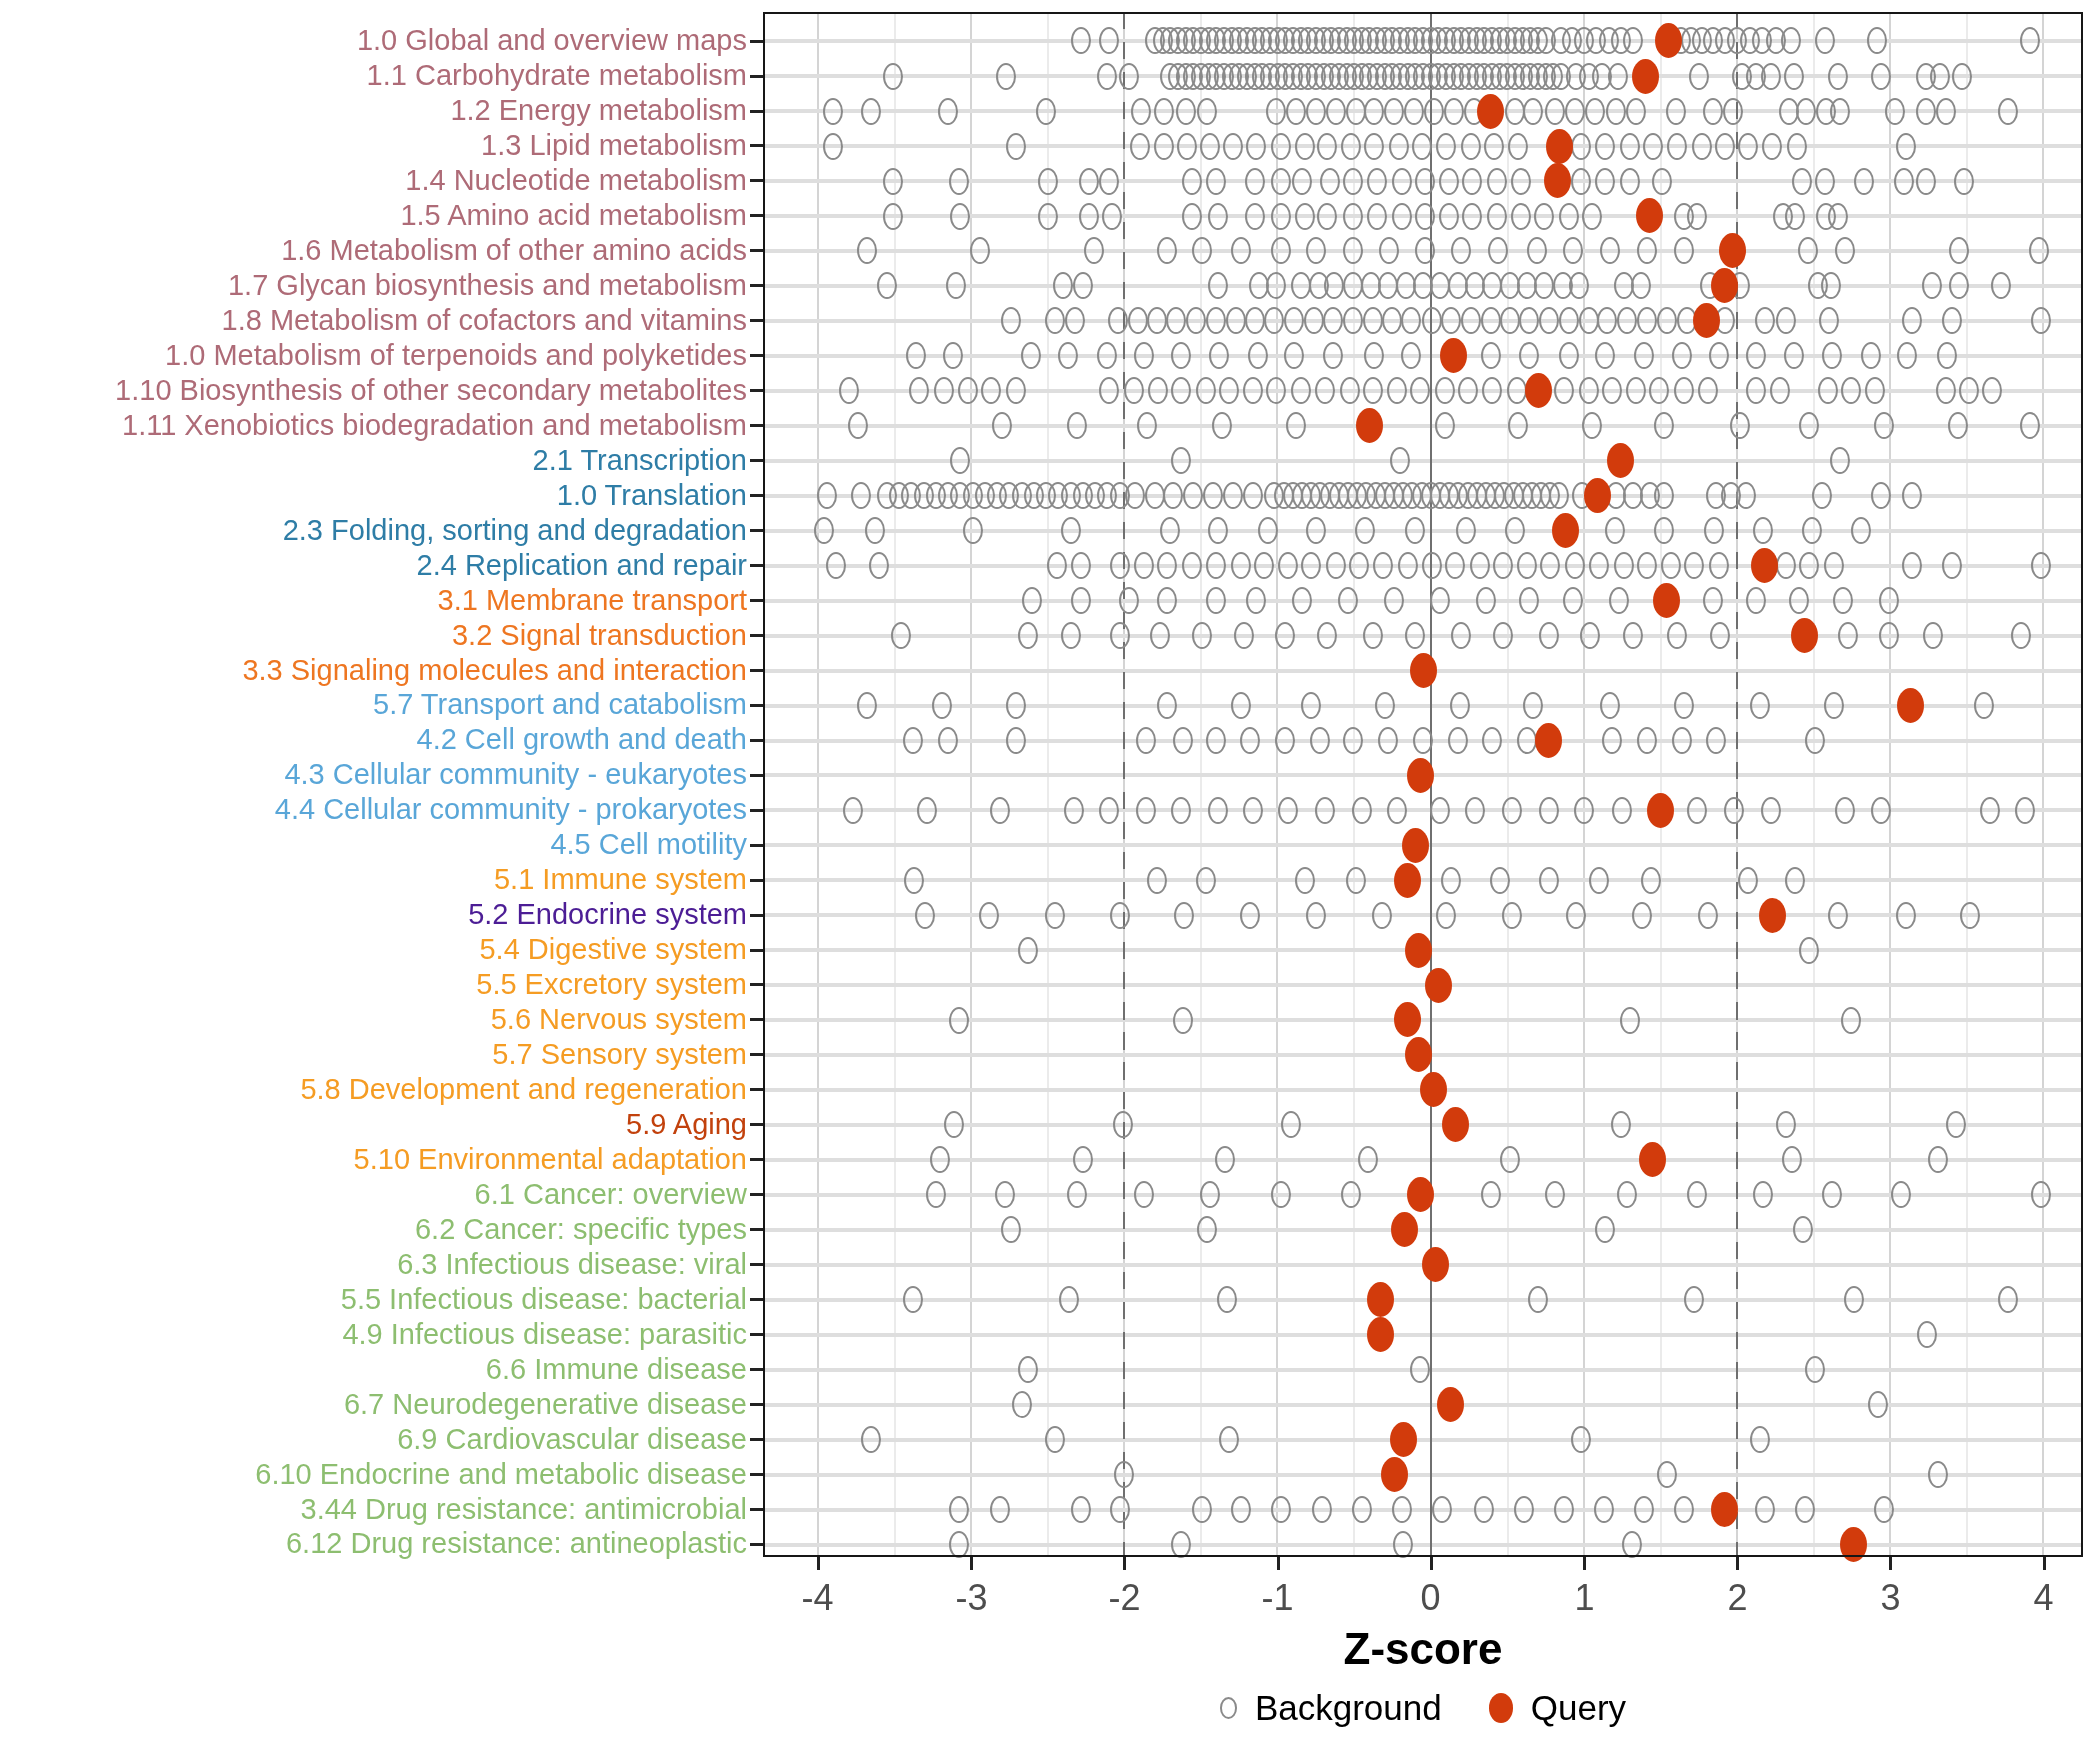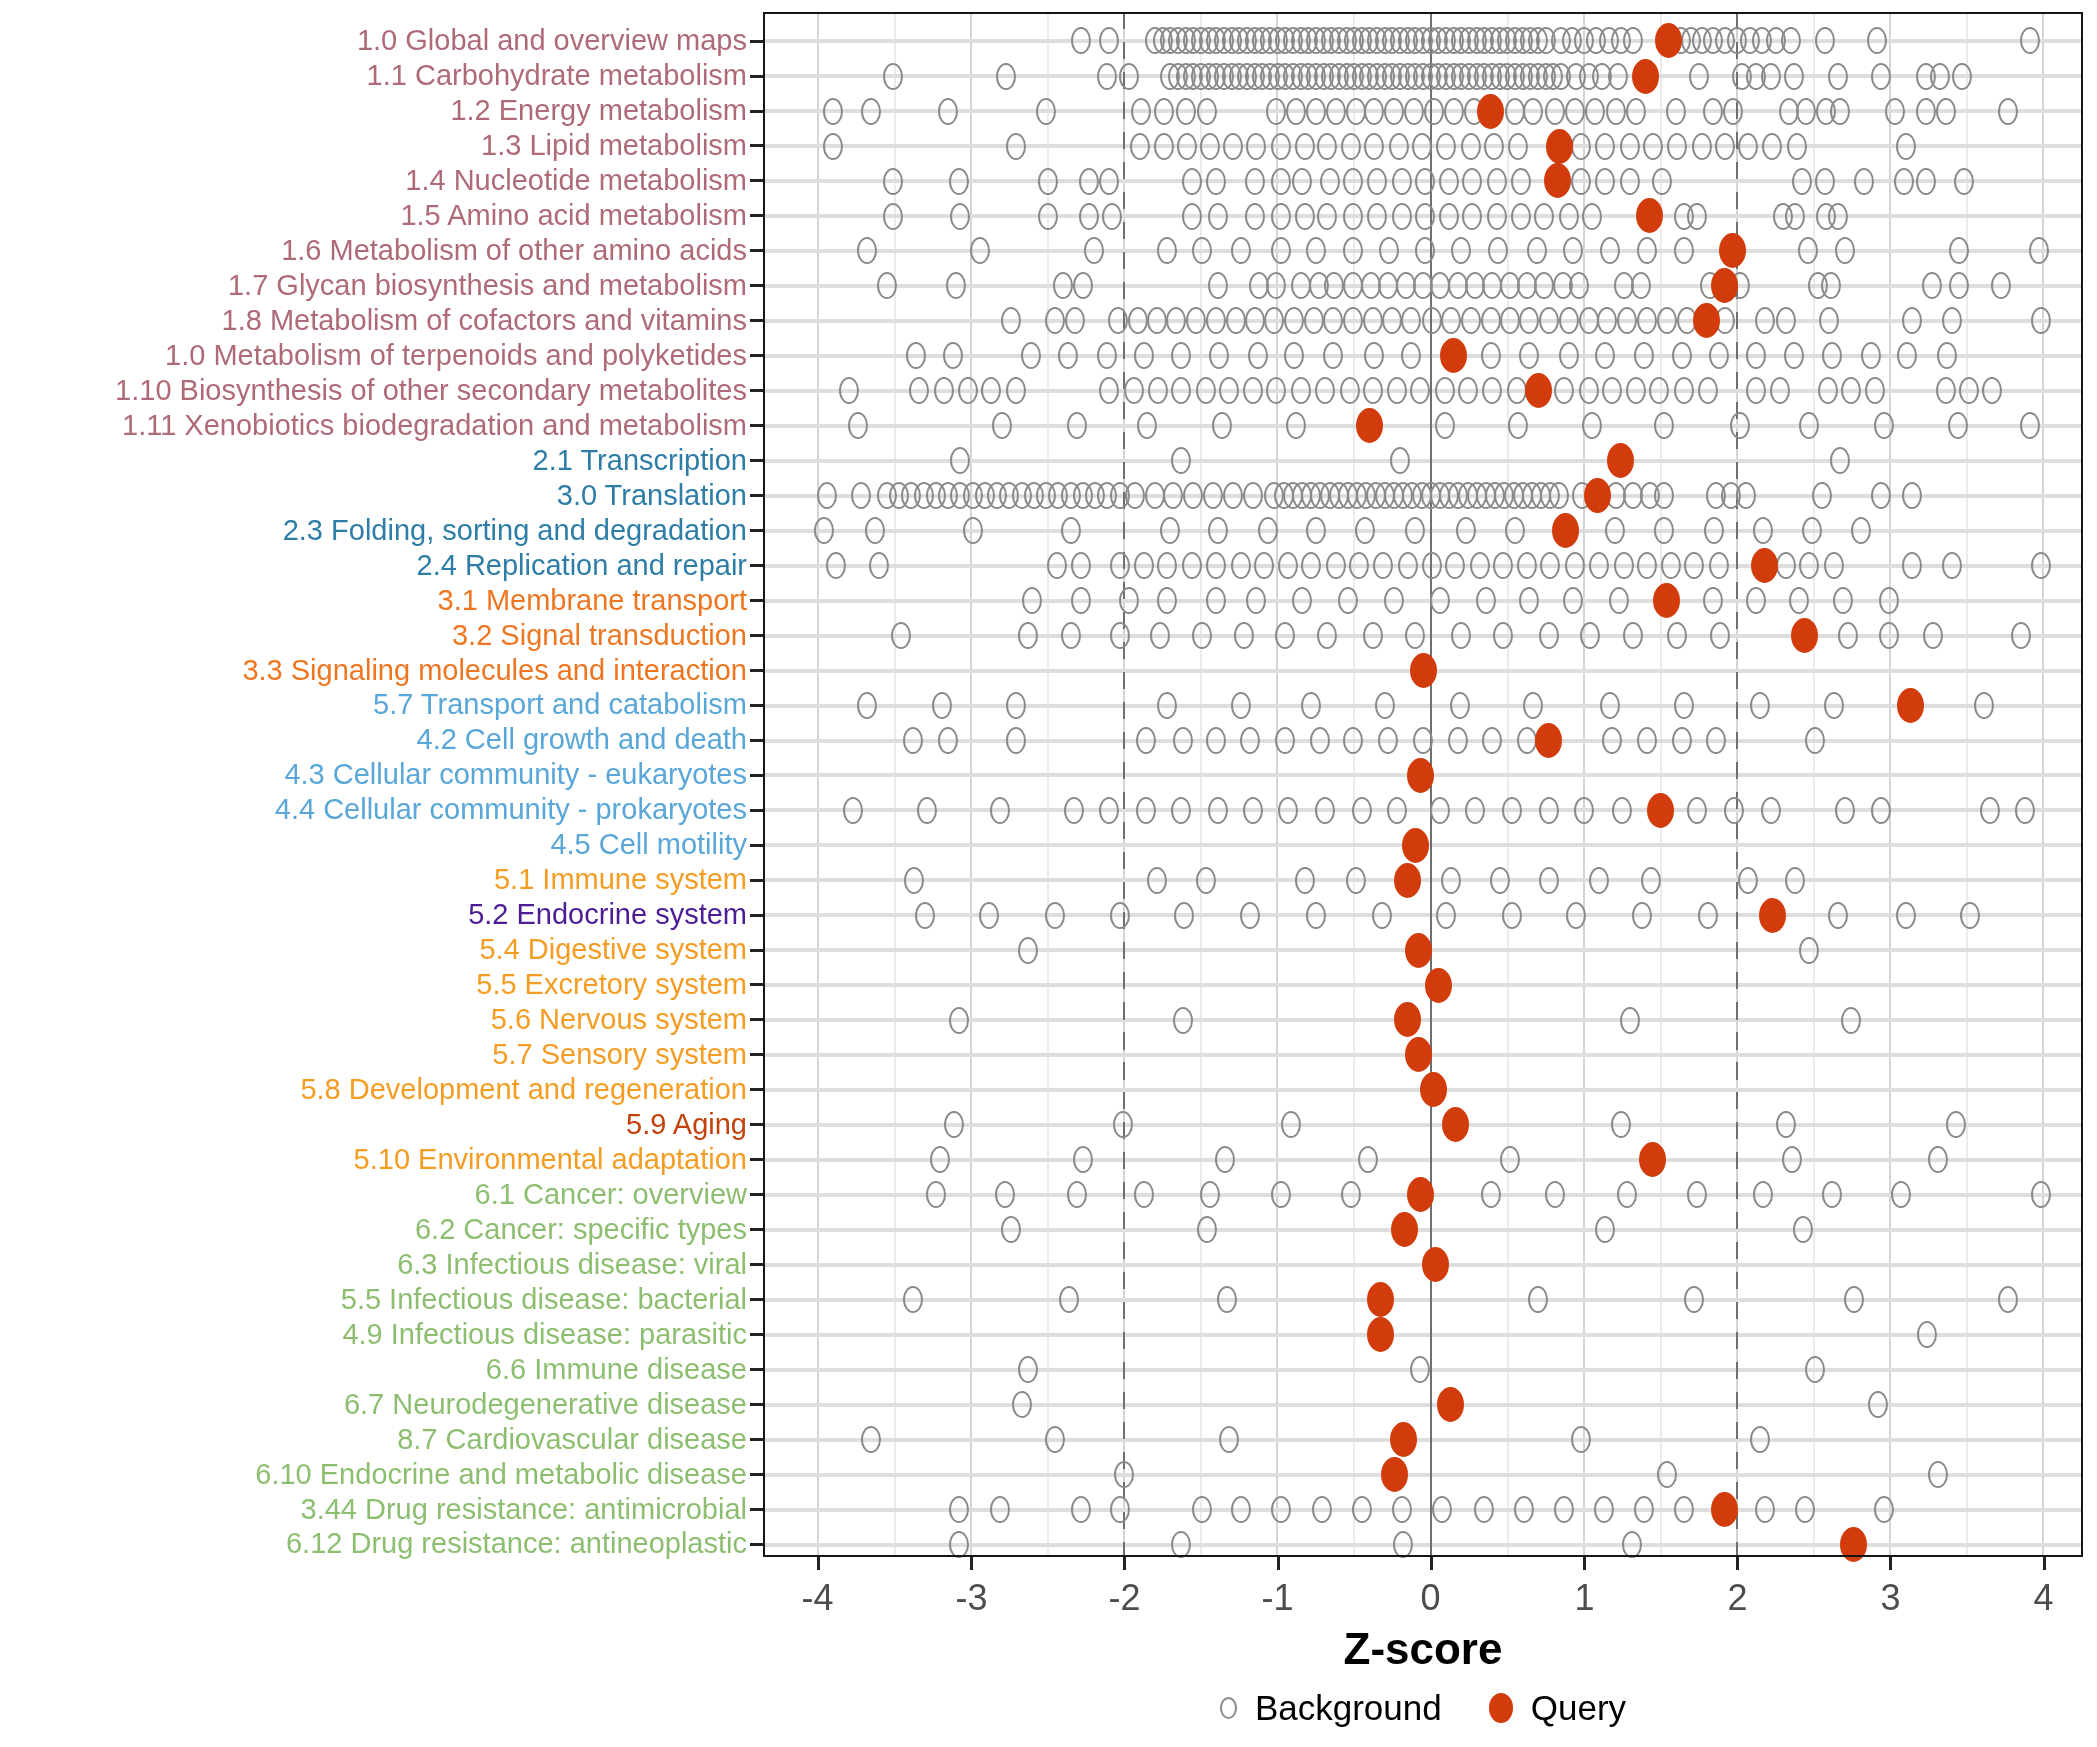--- a/index.html
+++ b/index.html
@@ -1000,21 +1000,21 @@
     <div class="ylab" style="color: rgb(174, 107, 119); top: 303px;">1.8 Metabolism of cofactors and vitamins</div>
     <div class="ytick" style="top: 319px;"></div>
     <div class="ylab" style="color: rgb(174, 107, 119); top: 338px;">1.0 Metabolism of terpenoids and polyketides</div>
     <div class="ytick" style="top: 354px;"></div>
     <div class="ylab" style="color: rgb(174, 107, 119); top: 373px;">1.10 Biosynthesis of other secondary metabolites</div>
     <div class="ytick" style="top: 389px;"></div>
     <div class="ylab" style="color: rgb(174, 107, 119); top: 408px;">1.11 Xenobiotics biodegradation and metabolism</div>
     <div class="ytick" style="top: 424px;"></div>
     <div class="ylab" style="color: rgb(46, 125, 166); top: 443px;">2.1 Transcription</div>
     <div class="ytick" style="top: 459px;"></div>
-    <div class="ylab" style="color: rgb(46, 125, 166); top: 478px;">3.0 Translation</div>
+    <div class="ylab" style="color: rgb(46, 125, 166); top: 478px;">1.0 Translation</div>
     <div class="ytick" style="top: 494px;"></div>
     <div class="ylab" style="color: rgb(46, 125, 166); top: 513px;">2.3 Folding, sorting and degradation</div>
     <div class="ytick" style="top: 529px;"></div>
     <div class="ylab" style="color: rgb(46, 125, 166); top: 548px;">2.4 Replication and repair</div>
     <div class="ytick" style="top: 564px;"></div>
     <div class="ylab" style="color: rgb(238, 118, 33); top: 583px;">3.1 Membrane transport</div>
     <div class="ytick" style="top: 599px;"></div>
     <div class="ylab" style="color: rgb(238, 118, 33); top: 618px;">3.2 Signal transduction</div>
     <div class="ytick" style="top: 634px;"></div>
     <div class="ylab" style="color: rgb(238, 118, 33); top: 653px;">3.3 Signaling molecules and interaction</div>
@@ -1054,21 +1054,21 @@
     <div class="ylab" style="color: rgb(141, 190, 112); top: 1247px;">6.3 Infectious disease: viral</div>
     <div class="ytick" style="top: 1263px;"></div>
     <div class="ylab" style="color: rgb(141, 190, 112); top: 1282px;">5.5 Infectious disease: bacterial</div>
     <div class="ytick" style="top: 1298px;"></div>
     <div class="ylab" style="color: rgb(141, 190, 112); top: 1317px;">4.9 Infectious disease: parasitic</div>
     <div class="ytick" style="top: 1333px;"></div>
     <div class="ylab" style="color: rgb(141, 190, 112); top: 1352px;">6.6 Immune disease</div>
     <div class="ytick" style="top: 1368px;"></div>
     <div class="ylab" style="color: rgb(141, 190, 112); top: 1387px;">6.7 Neurodegenerative disease</div>
     <div class="ytick" style="top: 1403px;"></div>
-    <div class="ylab" style="color: rgb(141, 190, 112); top: 1422px;">8.7 Cardiovascular disease</div>
+    <div class="ylab" style="color: rgb(141, 190, 112); top: 1422px;">6.9 Cardiovascular disease</div>
     <div class="ytick" style="top: 1438px;"></div>
     <div class="ylab" style="color: rgb(141, 190, 112); top: 1457px;">6.10 Endocrine and metabolic disease</div>
     <div class="ytick" style="top: 1473px;"></div>
     <div class="ylab" style="color: rgb(141, 190, 112); top: 1492px;">3.44 Drug resistance: antimicrobial</div>
     <div class="ytick" style="top: 1508px;"></div>
     <div class="ylab" style="color: rgb(141, 190, 112); top: 1526px;">6.12 Drug resistance: antineoplastic</div>
     <div class="ytick" style="top: 1543px;"></div>
     <div class="xtick" style="left: 817px;"></div>
     <div class="xlab" style="left: 771px;">-4</div>
     <div class="xtick" style="left: 970px;"></div>

